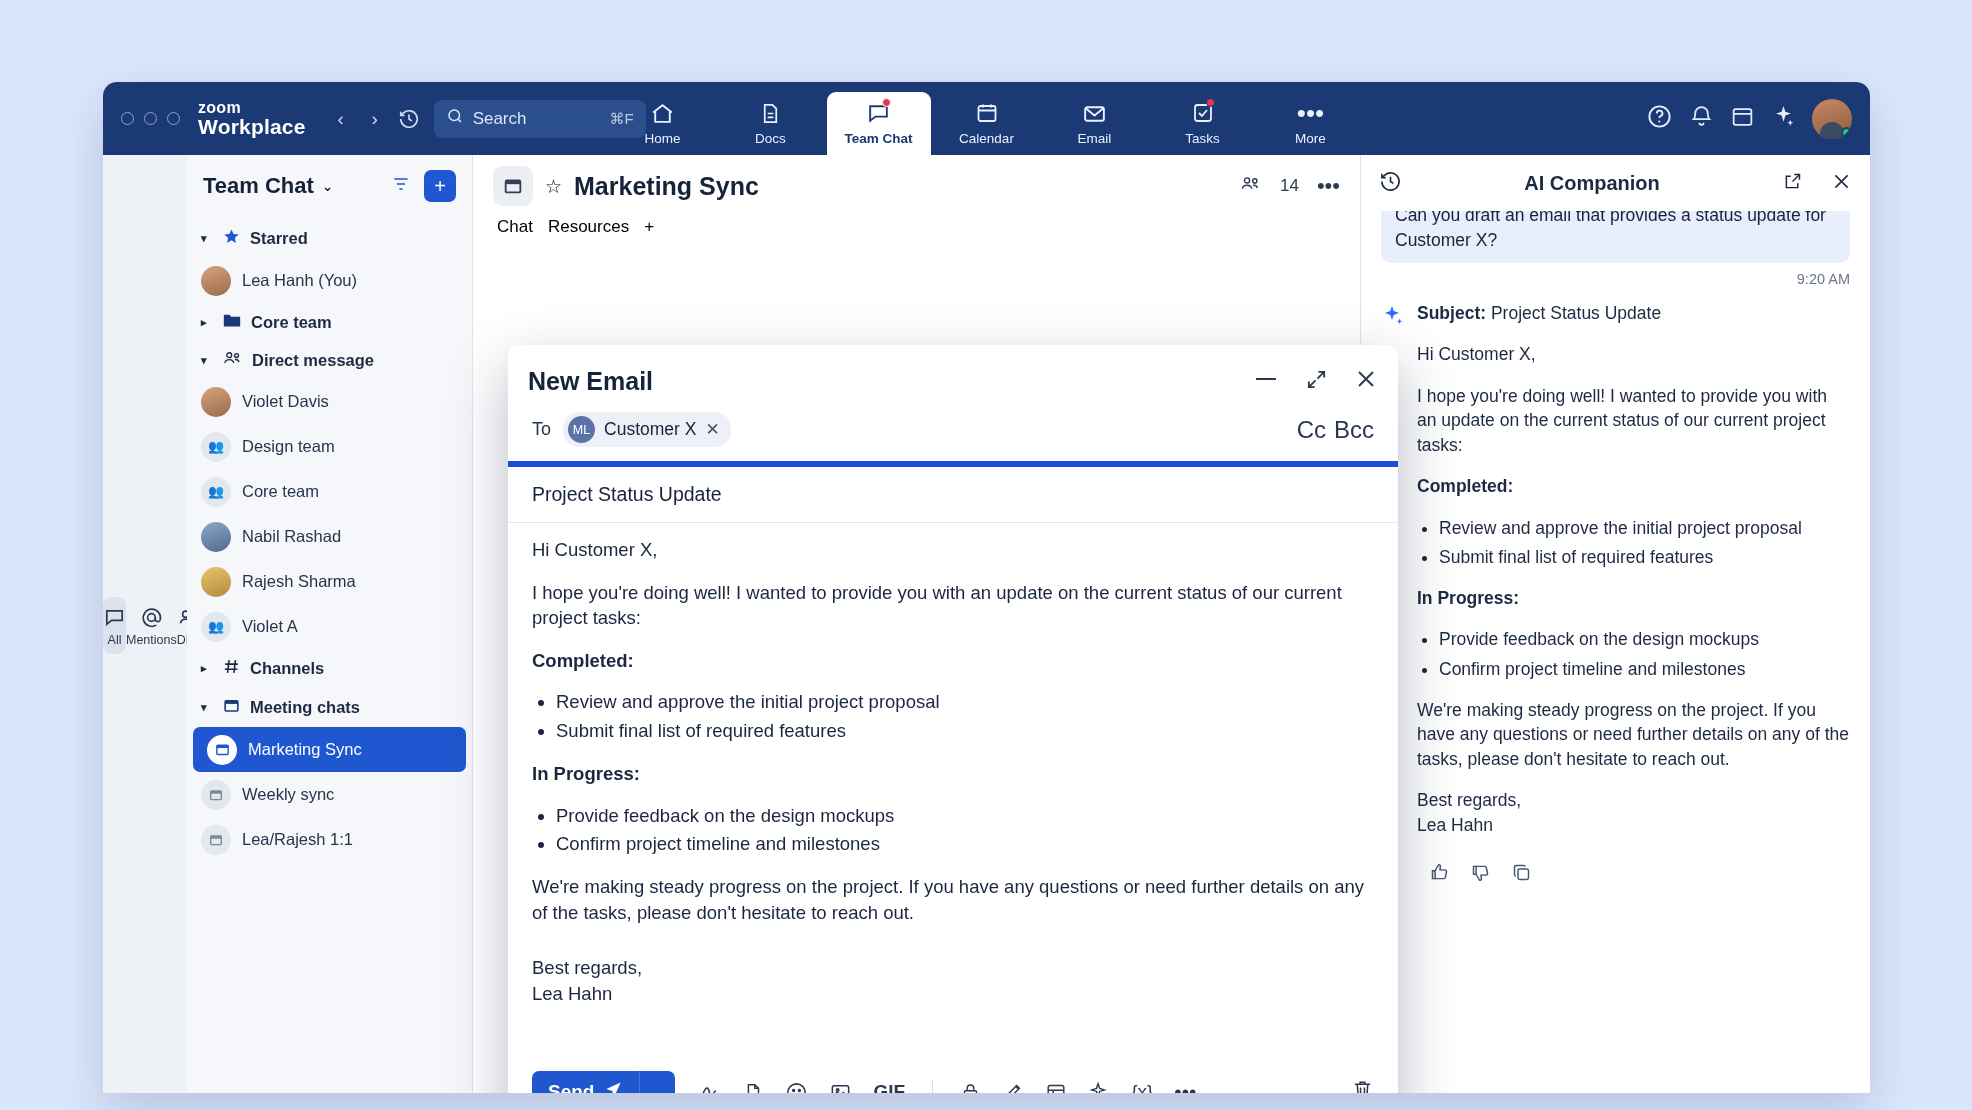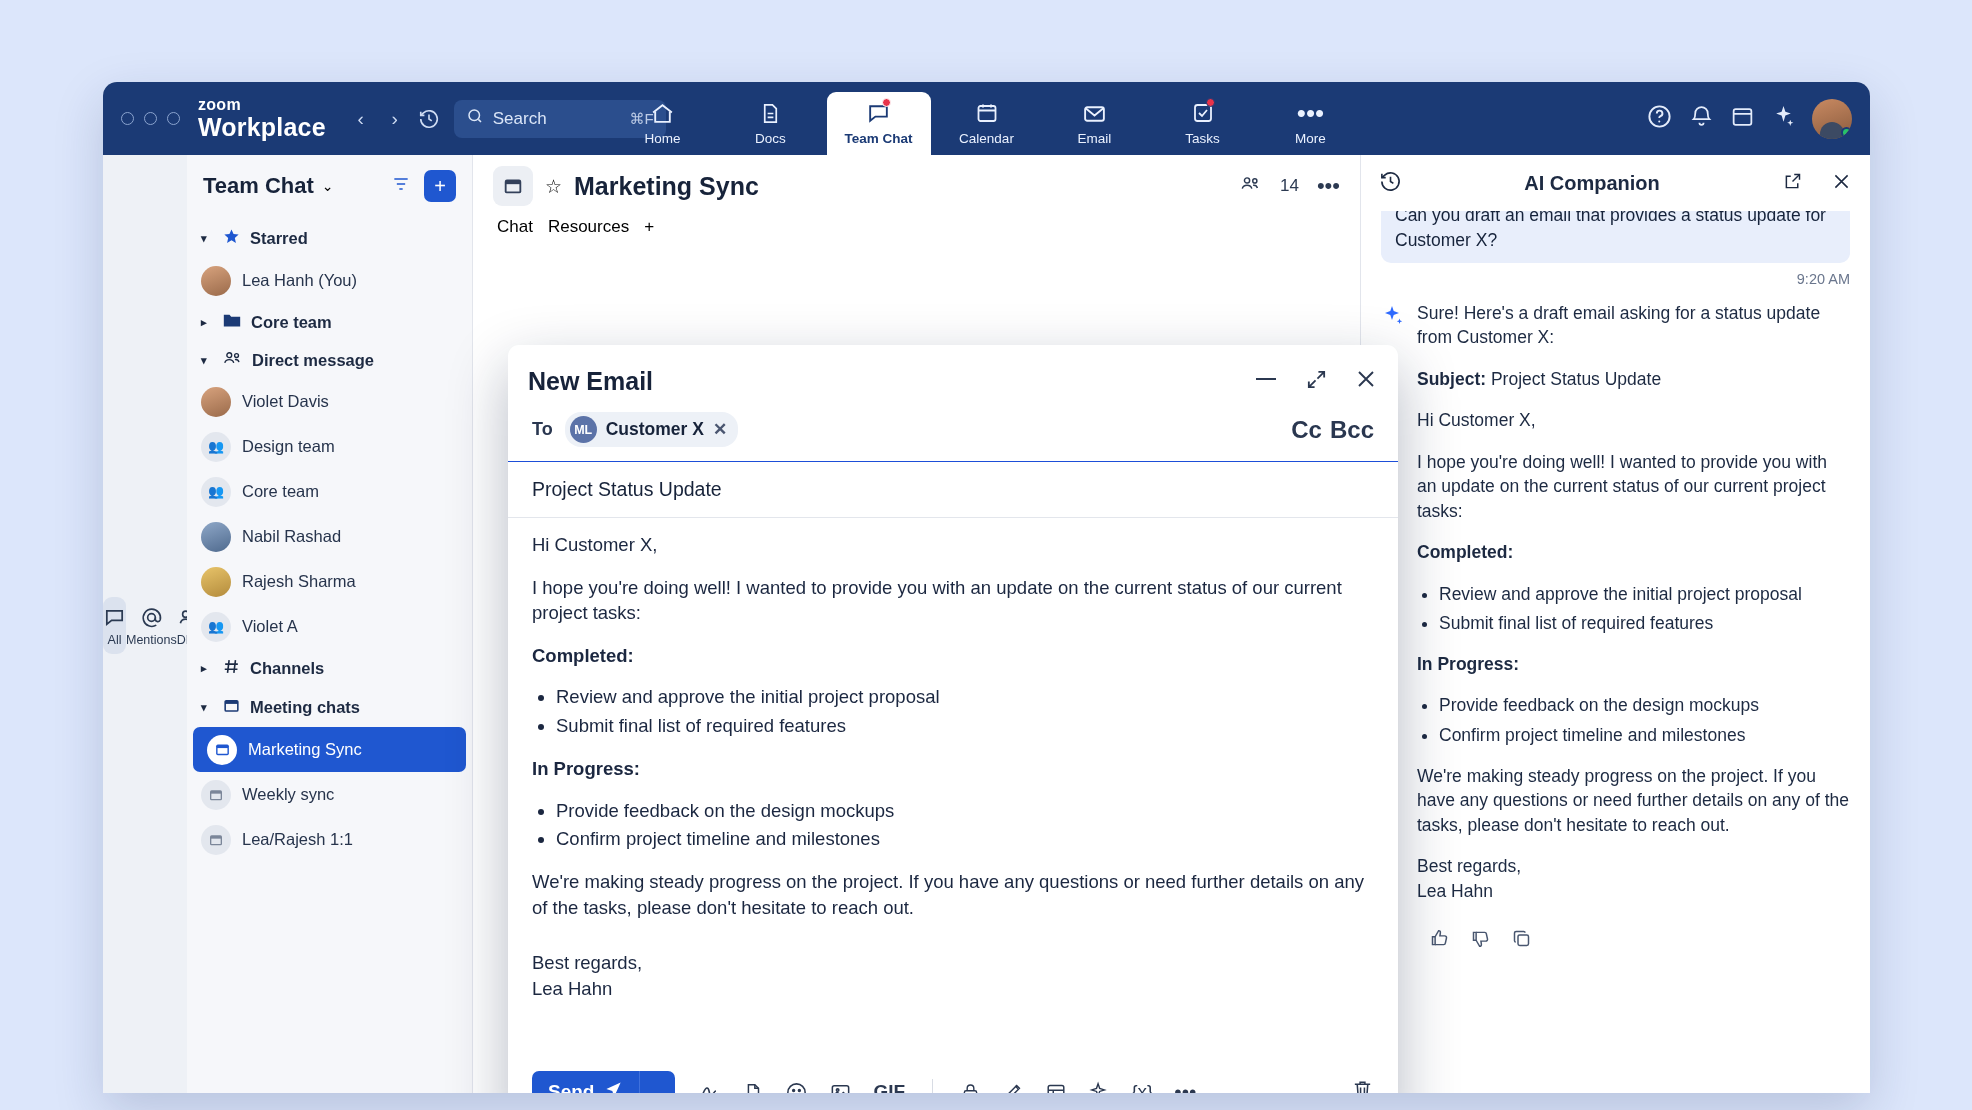--- a/index.html
+++ b/index.html
@@ -30,21 +30,21 @@
     padding: 0 18px;
     color: #fff;
   }
   .traffic { display: flex; gap: 10px; margin-right: 18px; }
   .traffic span {
     width: 13px; height: 13px; border-radius: 50%;
     border: 1.6px solid #8ba4cf;
   }
   .brand { line-height: 1.08; margin-right: 18px; }
   .brand .z { font-size: 16px; font-weight: 700; letter-spacing: .3px; }
-  .brand .w { font-size: 25px; font-weight: 700; letter-spacing: .2px; }
+  .brand .w { font-size: 21px; font-weight: 700; letter-spacing: .2px; }
   .navbtn {
     width: 34px; height: 34px; border-radius: 6px;
     display: flex; align-items: center; justify-content: center;
     color: #cfdcf3; font-size: 19px;
   }
   .searchbox {
     margin-left: 8px;
     width: 212px; height: 38px;
     background: #2b4e8d; border-radius: 8px;
     display: flex; align-items: center; gap: 9px;
@@ -199,22 +199,22 @@
     width: 890px; height: 790px;
     background: #fff; border-radius: 11px;
     box-shadow: 0 22px 60px rgba(14,28,60,.30);
     display: flex; flex-direction: column;
   }
   .m-head { display: flex; align-items: center; padding: 22px 20px 6px; }
   .m-title { font-size: 25px; font-weight: 700; color: #17233a; }
   .m-actions { margin-left: auto; display: flex; align-items: center; gap: 26px; color: #2b3850; font-size: 20px; }
   .m-to {
     display: flex; align-items: center; gap: 12px;
-    padding: 10px 24px 14px; border-bottom: 1px solid #1d4ed8;
-    font-size: 18px; color: #2a3750; font-weight: bold;
+    padding: 10px 24px 14px; border-bottom: 6px solid #1d4ed8;
+    font-size: 18px; color: #2a3750;
   }
   .chip {
     display: flex; align-items: center; gap: 9px;
     background: #edf1f7; border-radius: 16px; padding: 4px 11px 4px 5px;
     font-size: 17.5px; color: #17233a;
   }
   .chip .ca {
     width: 27px; height: 27px; border-radius: 50%; background: #5c73a8;
     color: #fff; font-size: 12.5px; display: flex; align-items: center; justify-content: center;
   }
@@ -638,21 +638,20 @@
         <div class="ai-userbubble">Can you draft an email that provides a status update for Customer X?</div>
         <div class="ai-time">9:20 AM</div>
         <div class="ai-resp">
           <span class="spark">
             <svg width="24" height="24" viewBox="0 0 24 24" fill="#2f6bff">
                 <path d="M11 2l1.7 5.1L18 9l-5.3 1.9L11 16l-1.7-5.1L4 9l5.3-1.9z"></path>
                 <path d="M18.5 14.5l.7 2 2 .7-2 .7-.7 2-.7-2-2-.7 2-.7z"></path>
               </svg>
           </span>
           <div style="flex:1;">
-            <p>Sure! Here's a draft email asking for a status update from Customer X:</p>
             <p>
               <span class="b" style="font-weight:700;">Subject:</span>
               <span>Project Status Update</span>
             </p>
             <p>Hi Customer X,</p>
             <p>I hope you're doing well! I wanted to provide you with an update on the current status of our current project tasks:</p>
             <p style="font-weight:700;">Completed:</p>
             <ul>
               <li>Review and approve the initial project proposal</li>
               <li>Submit final list of required features</li>

